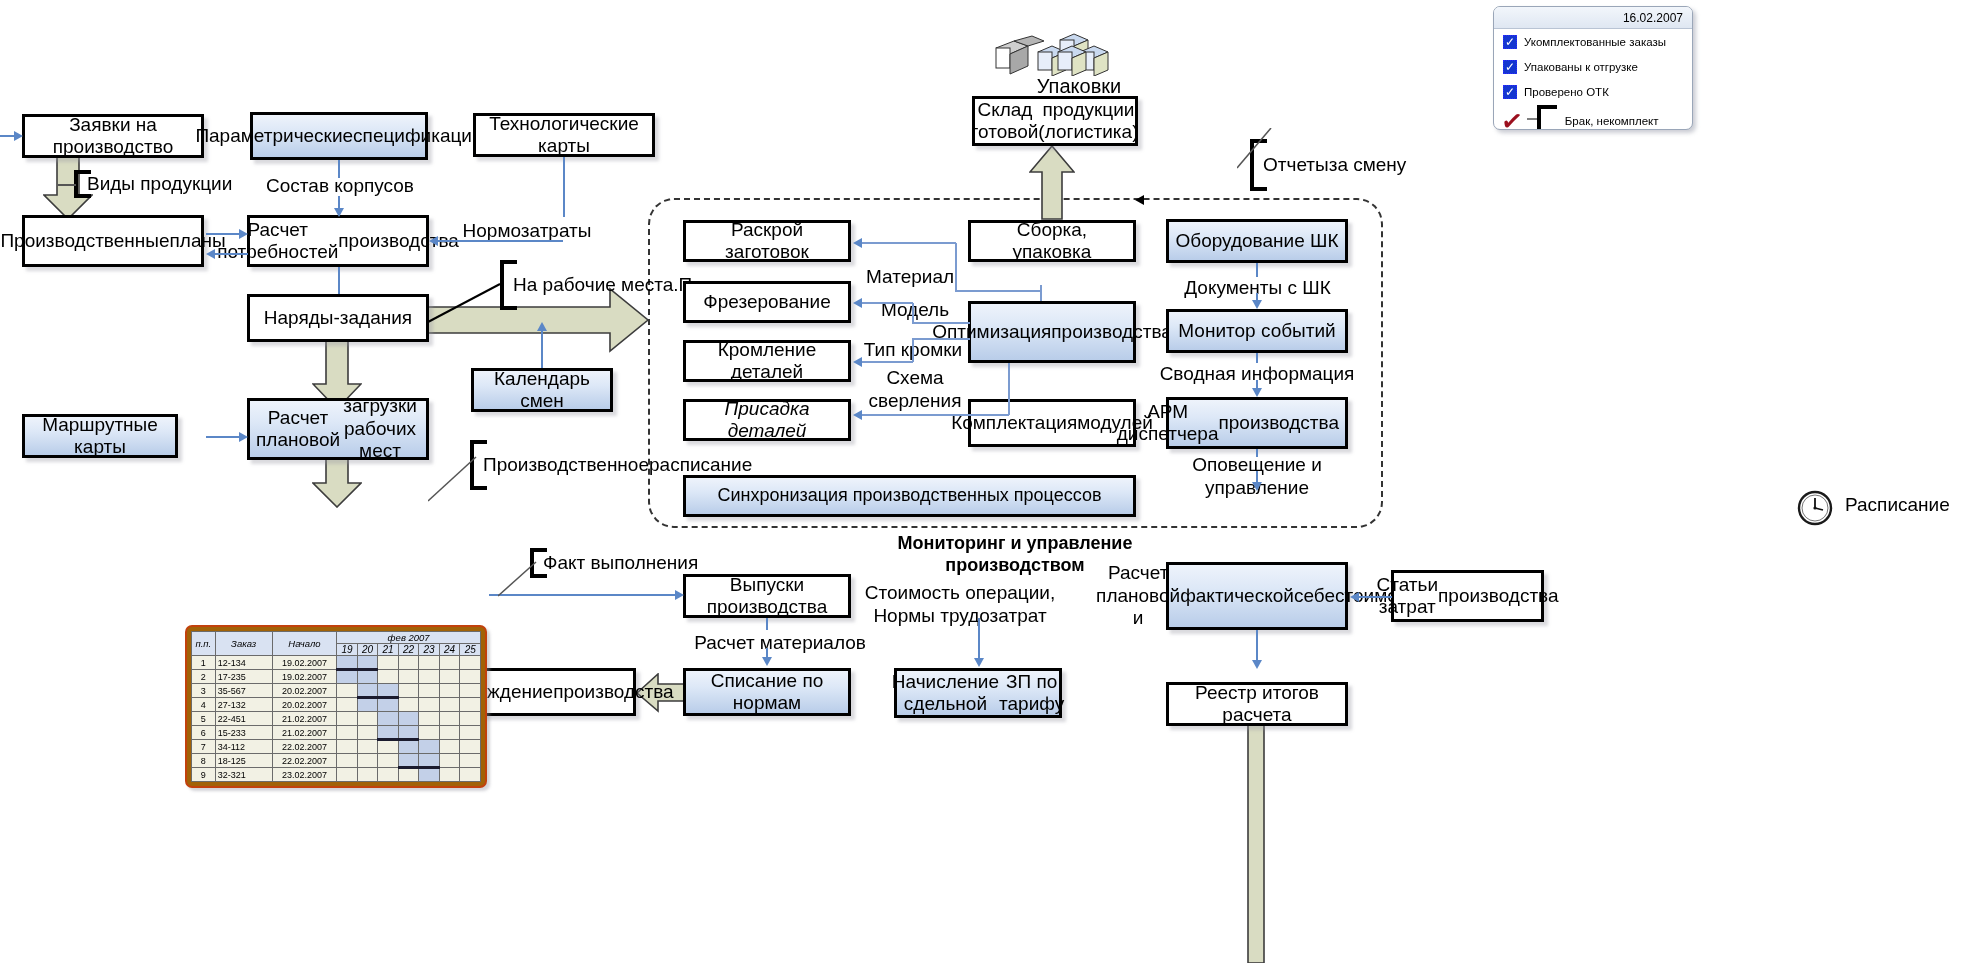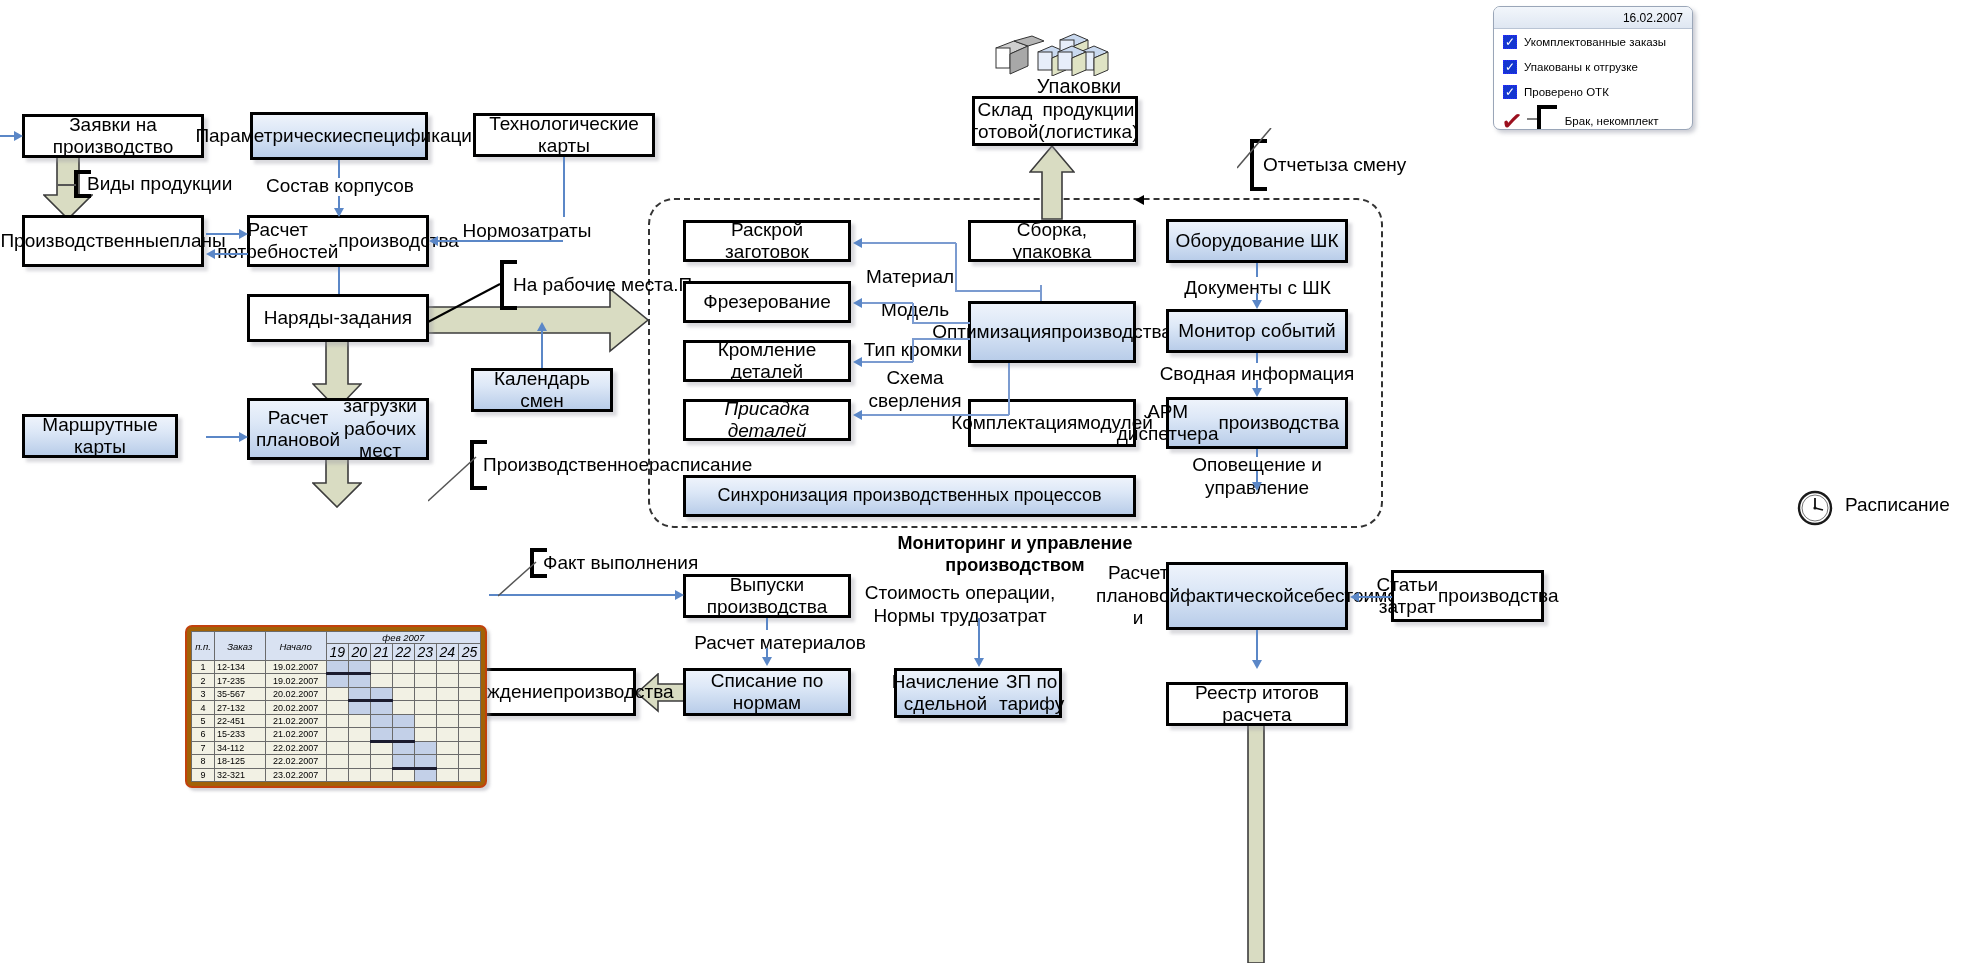--- a/index.html
+++ b/index.html
@@ -99,21 +99,21 @@
     font-weight:normal;
     height:11px;
   }
   .gantt th { background:#d9e2f2; font-style:italic; text-align:center; font-size:9.5px; }
   .gantt td.num { text-align:center; width:20px; }
   .gantt td.ord { text-align:left; }
   .gantt td.dt  { text-align:center; }
   .gantt td.cell { width:24px; padding:0; }
   .gantt td.bar  { background:#c3d0e8; }
   .gantt td.bar.cap { border-bottom:3px solid #1b1b2e; }
-  .gantt th.day { width:24px; font-size:14px; }
+  .gantt th.day { width:24px; font-size:10px; }
 
   
   .cbpanel {
     position:absolute;
     border:1px solid #9aa6b8;
     border-radius:7px;
     background:#ffffff;
     box-shadow:3px 3px 4px rgba(140,145,160,.45);
     overflow:hidden;
   }

